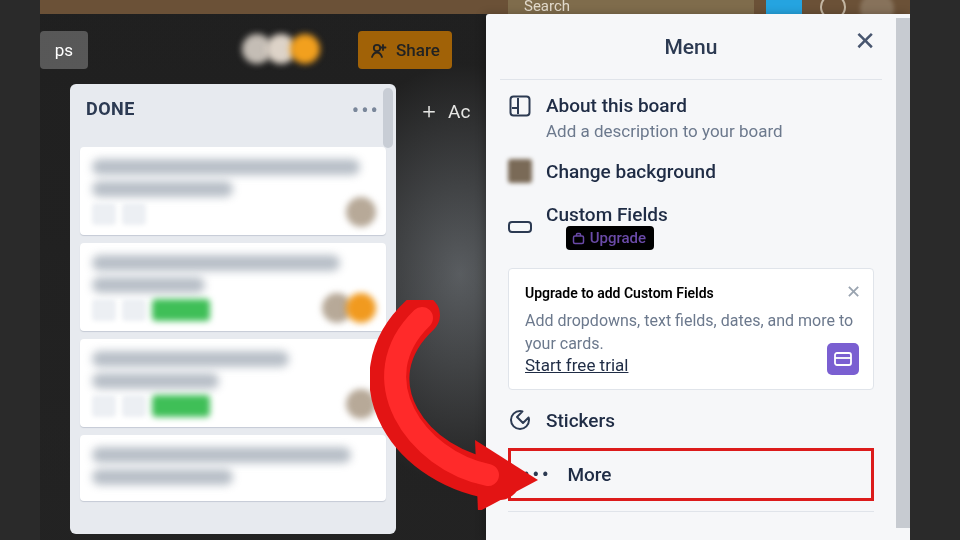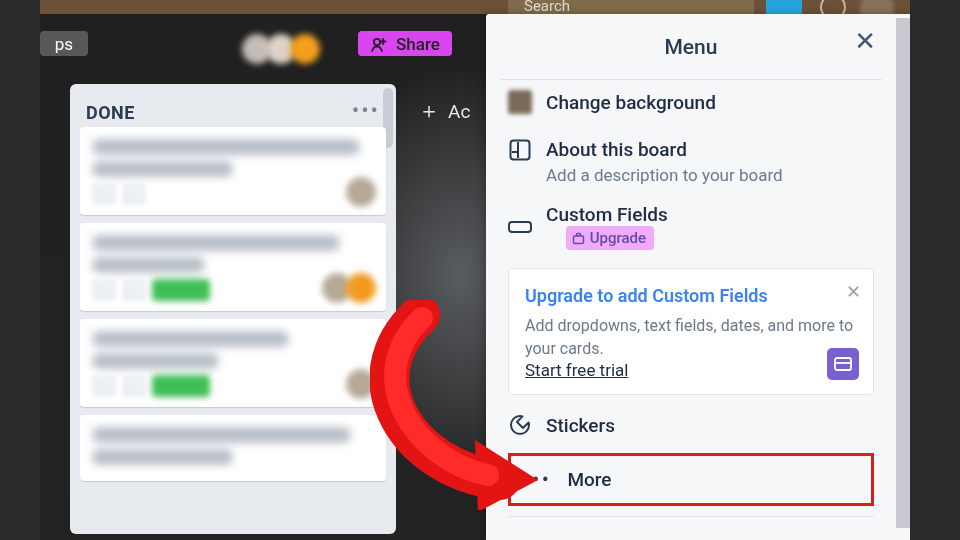--- a/index.html
+++ b/index.html
@@ -12,31 +12,31 @@
   .starbtn { position:absolute; top:-8px; left:726px; width:36px; height:28px; background:#25a4e0; border-radius:4px;}
   .helpcircle { position:absolute; top:-6px; left:780px; width:26px; height:26px; border:2.5px solid #e9e2d1; border-radius:50%; opacity:.7;}
   .avatar-top { position:absolute; top:-8px; left:820px; width:34px; height:34px; border-radius:50%; background:#9a8974; opacity:.6; filter:blur(2px);}
 
   
   .boardbg { position:absolute; left:0; top:14px; right:0; bottom:0;
     background: radial-gradient(ellipse 200px 300px at 420px 260px, rgba(180,190,200,0.35), rgba(30,30,30,0.7) 70%), linear-gradient(#242424,#2d2d2d);
   }
 
   
-  .pillbtn { position:absolute; top:31px; height:25px; border-radius:4px; display:flex; align-items:center; justify-content:center; gap:8px; font-size:17px; }
+  .pillbtn { position:absolute; top:31px; height:38px; border-radius:4px; display:flex; align-items:center; justify-content:center; gap:8px; font-size:17px; }
   .pill-pups { left:0; width:48px; background:rgba(255,255,255,0.25); color:#fff; }
   .pill-filter { left:80px; width:110px; background:rgba(60,60,60,0.55); color:#fff; }
-  .pill-share { left:318px; width:94px; background:#d946ef; color:#222; font-weight:500; }
+  .pill-share { left:318px; width:94px; background:#a16207; color:#222; font-weight:500; }
   .avgroup { position:absolute; top:34px; left:208px; display:flex; }
   .avgroup .av { width:30px; height:30px; border-radius:50%; margin-left:-6px; filter:blur(3px); }
   .av1{background:#c4bdb5;} .av2{background:#ddd3c8;} .av3{background:#f2a01e;}
 
   
   .list { position:absolute; left:30px; top:84px; width:326px; background:#e7eaef; border-radius:6px; padding:10px 6px 6px 6px; height:450px; }
-  .list-header { display:flex; align-items:flex-end; justify-content:space-between; padding:4px 10px 4px 10px; }
+  .list-header { display:flex; align-items:flex-start; justify-content:space-between; padding:4px 10px 24px 10px; }
   .list-title { font-weight:700; font-size:18px; color:#2c3a52; letter-spacing:.5px;}
   .list-menu { color:#7a879a; font-size:22px; letter-spacing:2px; cursor:pointer;}
   .card { background:#fff; border-radius:4px; margin:0 4px 8px 4px; padding:12px 12px 10px 12px; box-shadow:0 1px 1px rgba(9,30,66,.15); position:relative;}
   .blurline { height:16px; border-radius:8px; background:#9aa4b0; margin-bottom:6px; filter:blur(4px); opacity:.7; }
   .blurline.short{ width:50%; }
   .badgerow { display:flex; align-items:center; gap:6px; margin-top:6px;}
   .bdg { width:24px; height:22px; border-radius:4px; background:#eceff3; filter:blur(2px);}
   .bdg.green{ width:58px; background:#3fbf57; filter:blur(3px);}
   .cardav { position:absolute; right:10px; bottom:8px; display:flex; }
   .cardav .cav{ width:30px; height:30px; border-radius:50%; margin-left:-6px; filter:blur(3px);}
@@ -52,24 +52,24 @@
   .panel-inner{ position:absolute; left:0; right:14px; top:0; bottom:0; padding:0 14px;}
   .panel-head { position:relative; height:66px; display:flex; align-items:center; justify-content:center; border-bottom:1px solid #e0e4ea;}
   .panel-title { font-size:21px; font-weight:500; color:#2c3a52; }
   .panel-close { position:absolute; right:6px; top:14px; font-size:26px; color:#48566f; cursor:pointer; font-weight:300; line-height:1;}
   .mrow { display:flex; align-items:flex-start; gap:14px; padding:14px 8px 8px 8px;}
   .mrow.compact{ padding-top:10px; padding-bottom:10px; align-items:center;}
   .micon { width:24px; height:24px; flex:none; display:flex; align-items:center; justify-content:center; color:#2c3a52;}
   .mlabel { font-size:19px; color:#1f2c45; font-weight:500;}
   .msub { font-size:17px; color:#6c798d; margin-top:4px;}
   .thumb { width:24px; height:24px; background:#7a6a57; border-radius:3px; filter:blur(2px);}
-  .upbadge { background:#f0abfc; color:#6a4aa8; font-size:15px; padding:3px 8px 3px 6px; border-radius:4px; display:inline-flex; align-items:center; gap:5px; margin-left:6px;}
+  .upbadge { background:#000000; color:#6a4aa8; font-size:15px; padding:3px 8px 3px 6px; border-radius:4px; display:inline-flex; align-items:center; gap:5px; margin-left:6px;}
 
   .promo { margin:8px 8px 0 8px; background:#fff; border:1px solid #e0e4ea; border-radius:4px; padding:16px 16px 14px 16px; position:relative;}
-  .promo h3{ font-size:18px; font-weight:600; color:#3b82f6; margin-bottom:8px;}
+  .promo h3{ font-size:14px; font-weight:600; color:#000000; margin-bottom:8px;}
   .promo p{ font-size:16px; color:#6c798d; line-height:1.45;}
   .promo .dismiss{ position:absolute; right:12px; top:12px; color:#9aa4b0; font-size:18px; cursor:pointer;}
   .promo .trial{ display:inline-block; font-size:17px; color:#1f2c45; text-decoration:underline;}
   .promo .chip{ position:absolute; right:14px; bottom:14px; width:32px; height:32px; border-radius:5px; background:#7a5fd1; display:flex; align-items:center; justify-content:center;}
 
   .divider { height:1px; background:#e0e4ea; margin:10px 8px 0 8px;}
 
   .more-row { margin:6px 8px 0 8px; border:3px solid #dc1b1b; padding:12px 12px; display:flex; align-items:center; gap:16px; background:#f6f7f9;}
   .dots3 { letter-spacing:3px; font-size:18px; color:#2c3a52; font-weight:700;}
 
@@ -164,36 +164,36 @@
   </div>
 
   <div class="panel">
     <div class="panel-scroll"></div>
     <div class="panel-inner">
       <div class="panel-head">
         <div class="panel-title">Menu</div>
         <div class="panel-close">✕</div>
       </div>
 
-      <div class="mrow compact">
-        <div class="thumb"></div>
-        <div class="mlabel">Change background</div>
-      </div>
-
       <div class="mrow">
         <div class="micon">
           <svg width="22" height="22" viewBox="0 0 22 22">
               <rect x="1.5" y="1.5" width="19" height="19" rx="3" fill="none" stroke="#2c3a52" stroke-width="2"></rect>
               <path d="M9 3v16M3 13h6" stroke="#2c3a52" stroke-width="2"></path>
             </svg>
         </div>
         <div>
           <div class="mlabel">About this board</div>
           <div class="msub">Add a description to your board</div>
         </div>
+      </div>
+
+      <div class="mrow compact">
+        <div class="thumb"></div>
+        <div class="mlabel">Change background</div>
       </div>
 
       <div class="mrow compact">
         <div class="micon">
           <svg width="24" height="16" viewBox="0 0 24 16">
               <rect x="1" y="3" width="22" height="10" rx="3" fill="none" stroke="#2c3a52" stroke-width="2"></rect>
             </svg>
         </div>
         <div class="mlabel" style="display:flex;align-items:center;flex-direction:column;">
           <span>Custom Fields</span>

